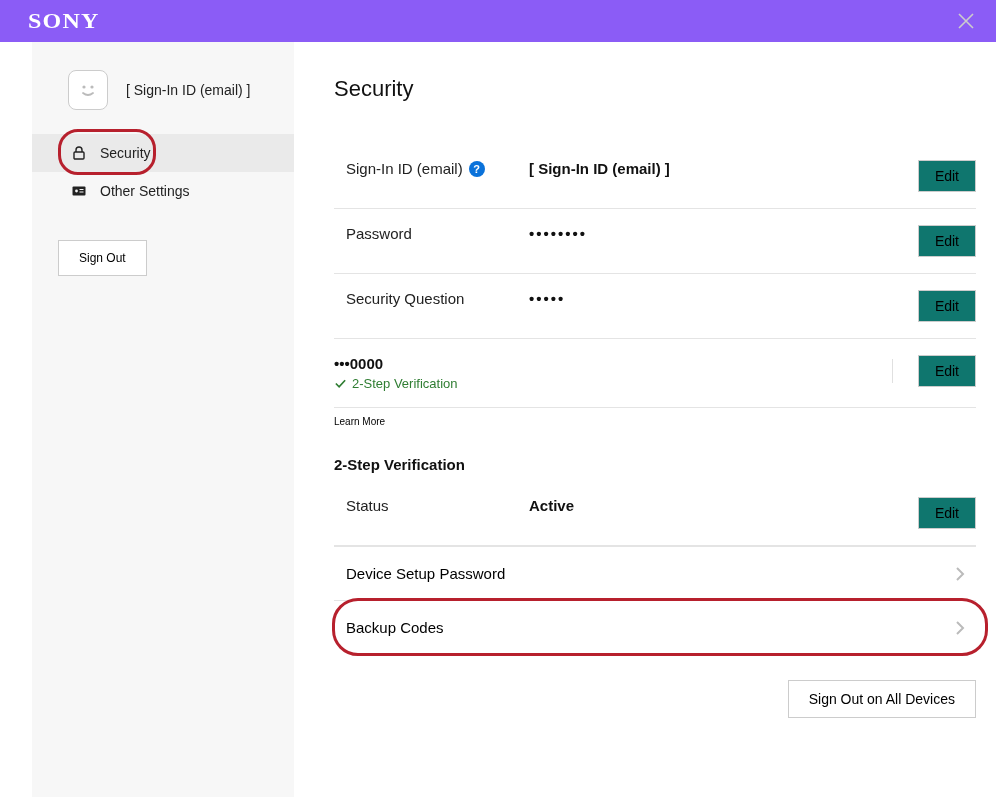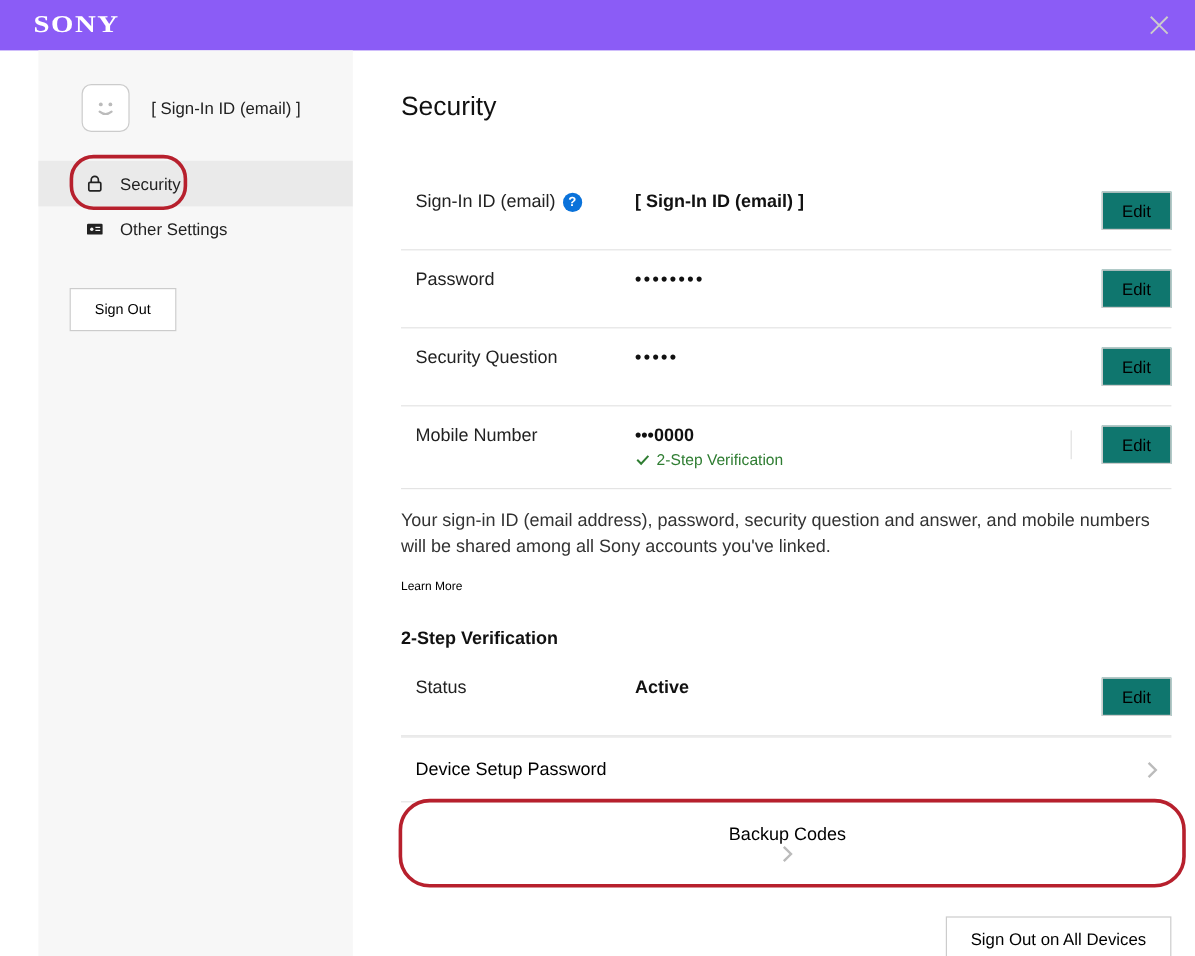--- a/index.html
+++ b/index.html
@@ -134,55 +134,53 @@
       <div class="row-action"><button class="edit-btn">Edit</button></div>
     </div>
 
     <div class="row">
       <div class="row-label">Security Question</div>
       <div class="row-value dots">•••••</div>
       <div class="row-action"><button class="edit-btn">Edit</button></div>
     </div>
 
     <div class="row mobile-row">
-      <div class="row-label">Mobile Number</div>
       <div class="row-value">
         <div>•••0000</div>
         <div class="verif">
           <svg width="13" height="13" viewBox="0 0 14 14">
               <path d="M2 7 L5.5 10.5 L12 3.5" stroke="#2f7d32" stroke-width="1.8" fill="none"></path>
             </svg>
           <span>2-Step Verification</span>
         </div>
       </div>
       <div class="row-action divider-vert"><button class="edit-btn">Edit</button></div>
     </div>
 
-    <div class="info-text">Your sign-in ID (email address), password, security question and answer, and mobile numbers will be shared among all Sony accounts you've linked.</div>
     <a href="#" class="learn-more">Learn More</a>
 
     <div class="section-header">2-Step Verification</div>
 
     <div class="row">
       <div class="row-label">Status</div>
       <div class="row-value">Active</div>
       <div class="row-action"><button class="edit-btn">Edit</button></div>
     </div>
 
     <div class="nav-row">
       <span>Device Setup Password</span>
       <span class="chevron">
         <svg width="12" height="16" viewBox="0 0 12 16">
             <path d="M3 2 L9 8 L3 14" stroke="#bbb" stroke-width="2" fill="none"></path>
           </svg>
       </span>
     </div>
 
     <div class="highlight-row-wrap">
-      <div class="nav-row" style="border-top:1px solid #e4e4e4; border-bottom:none;flex-direction:column;">
+      <div class="nav-row" style="border-top:1px solid #e4e4e4; border-bottom:none;">
         <span>Backup Codes</span>
         <span class="chevron">
           <svg width="12" height="16" viewBox="0 0 12 16">
               <path d="M3 2 L9 8 L3 14" stroke="#bbb" stroke-width="2" fill="none"></path>
             </svg>
         </span>
       </div>
     </div>
 
     <div class="footer-actions">

